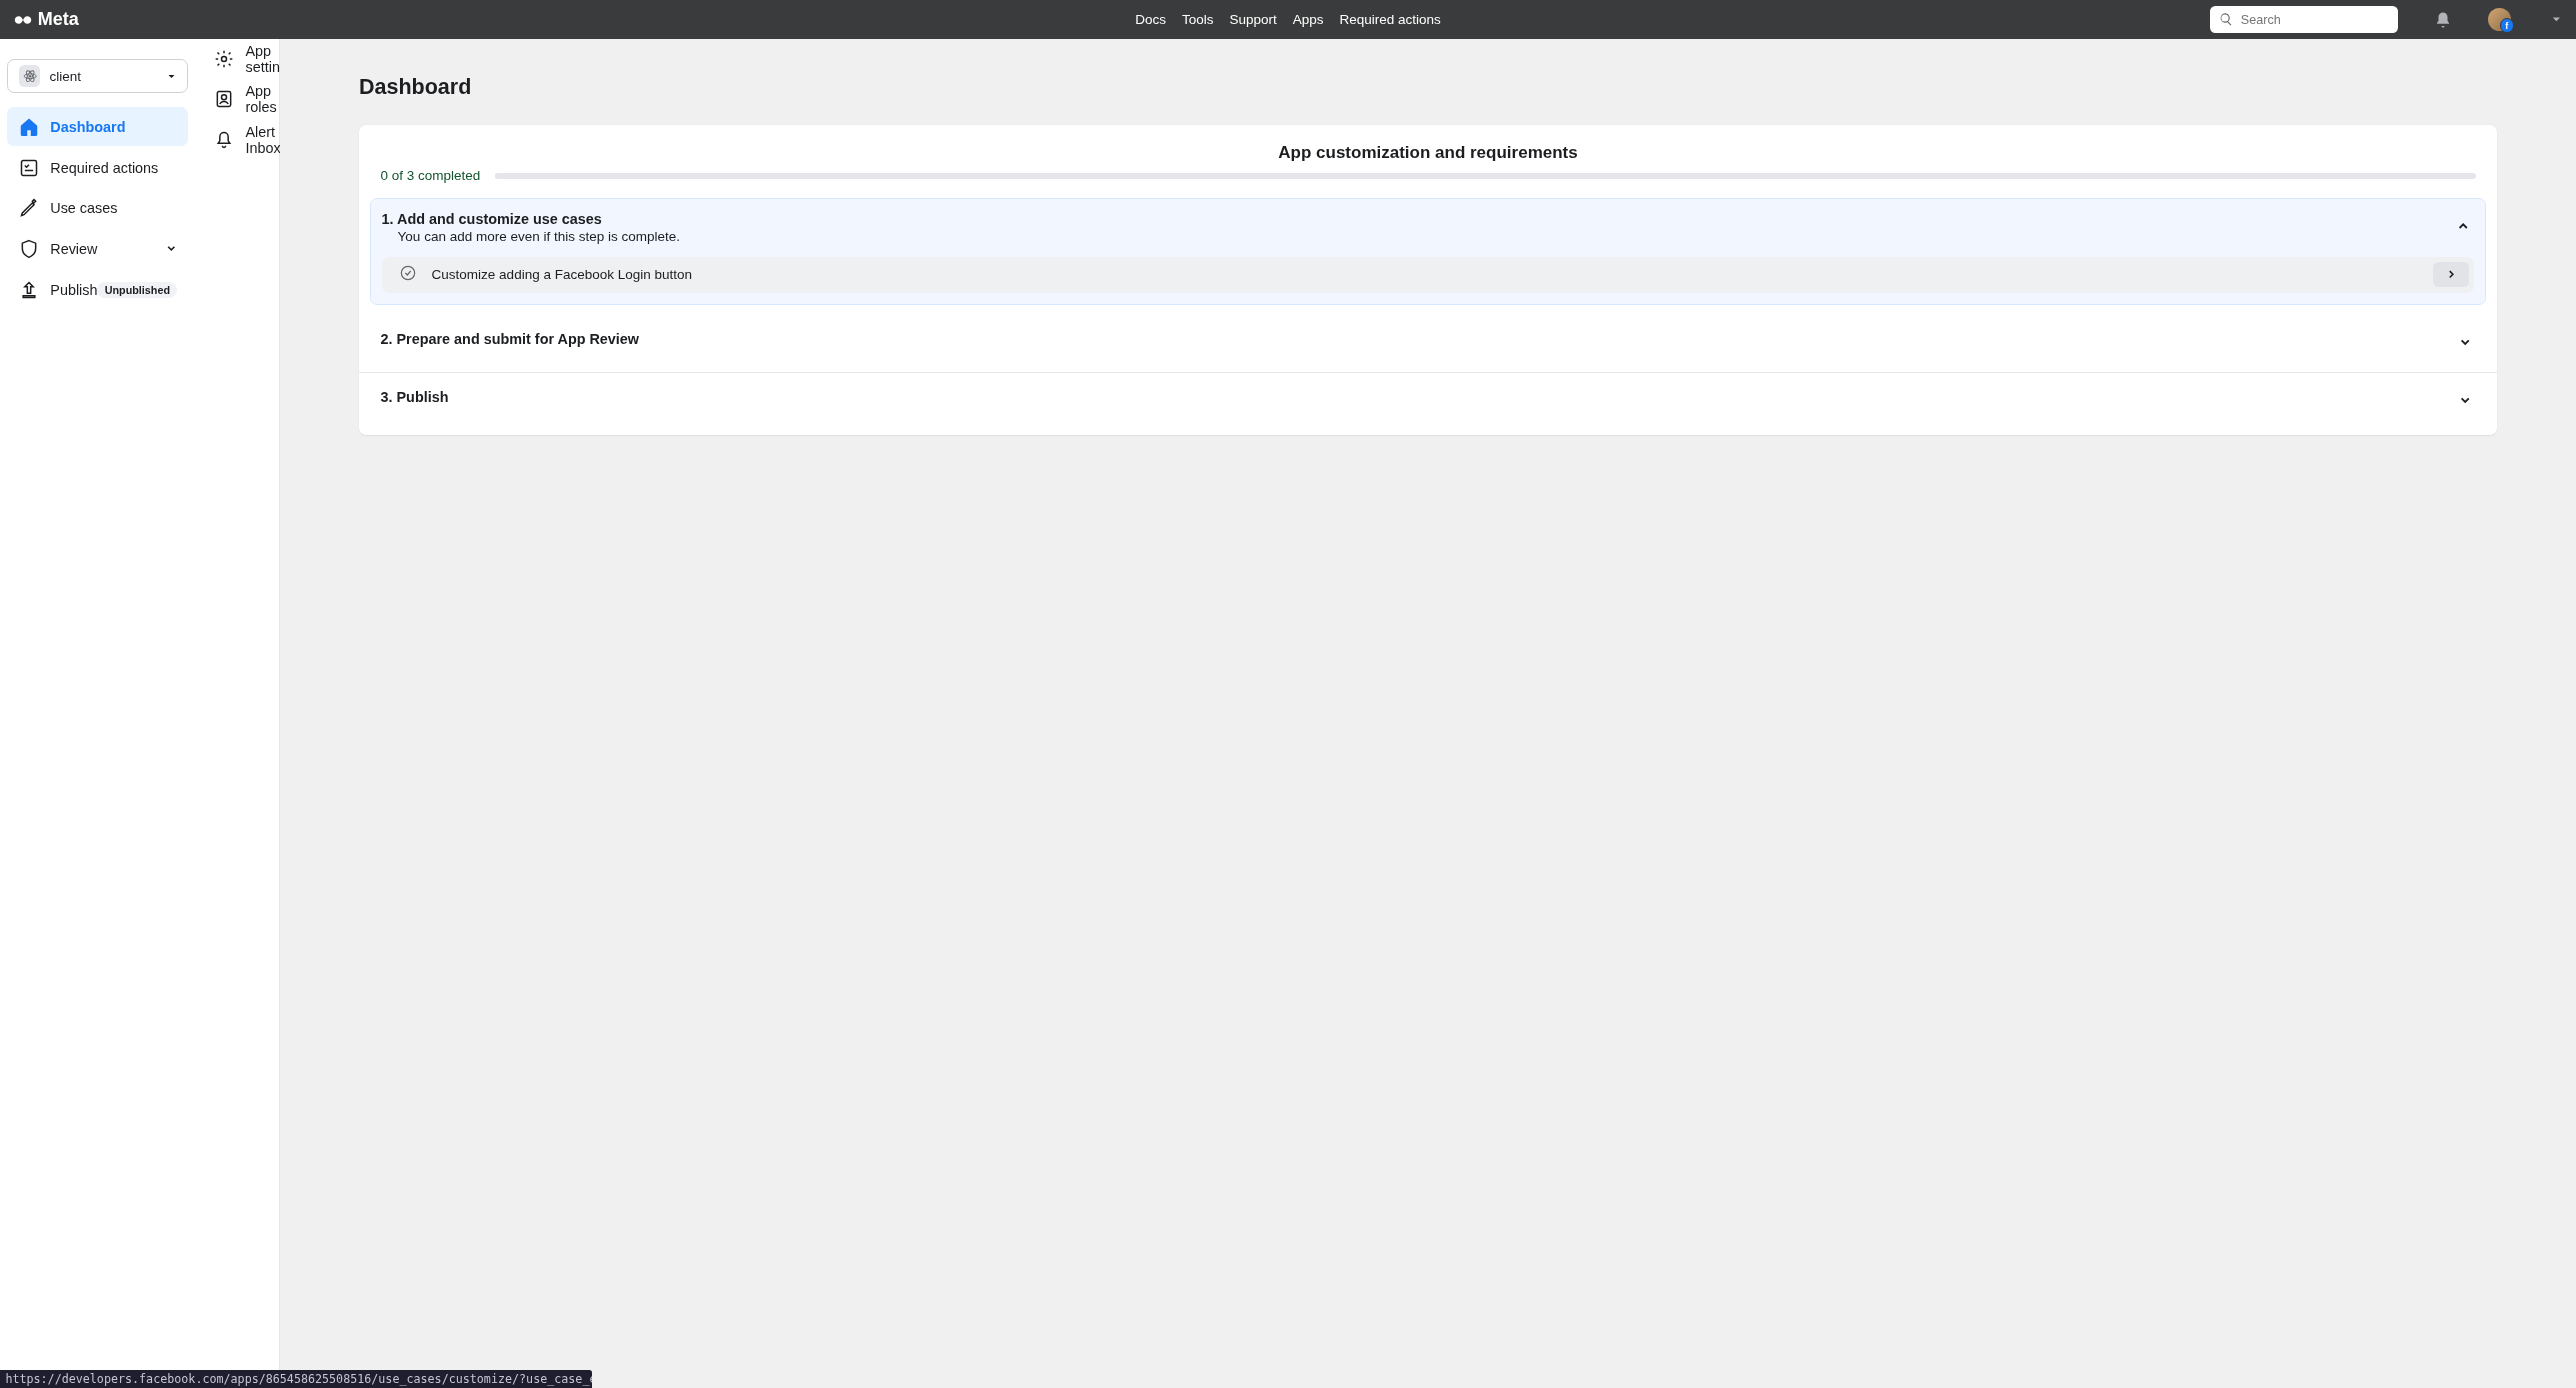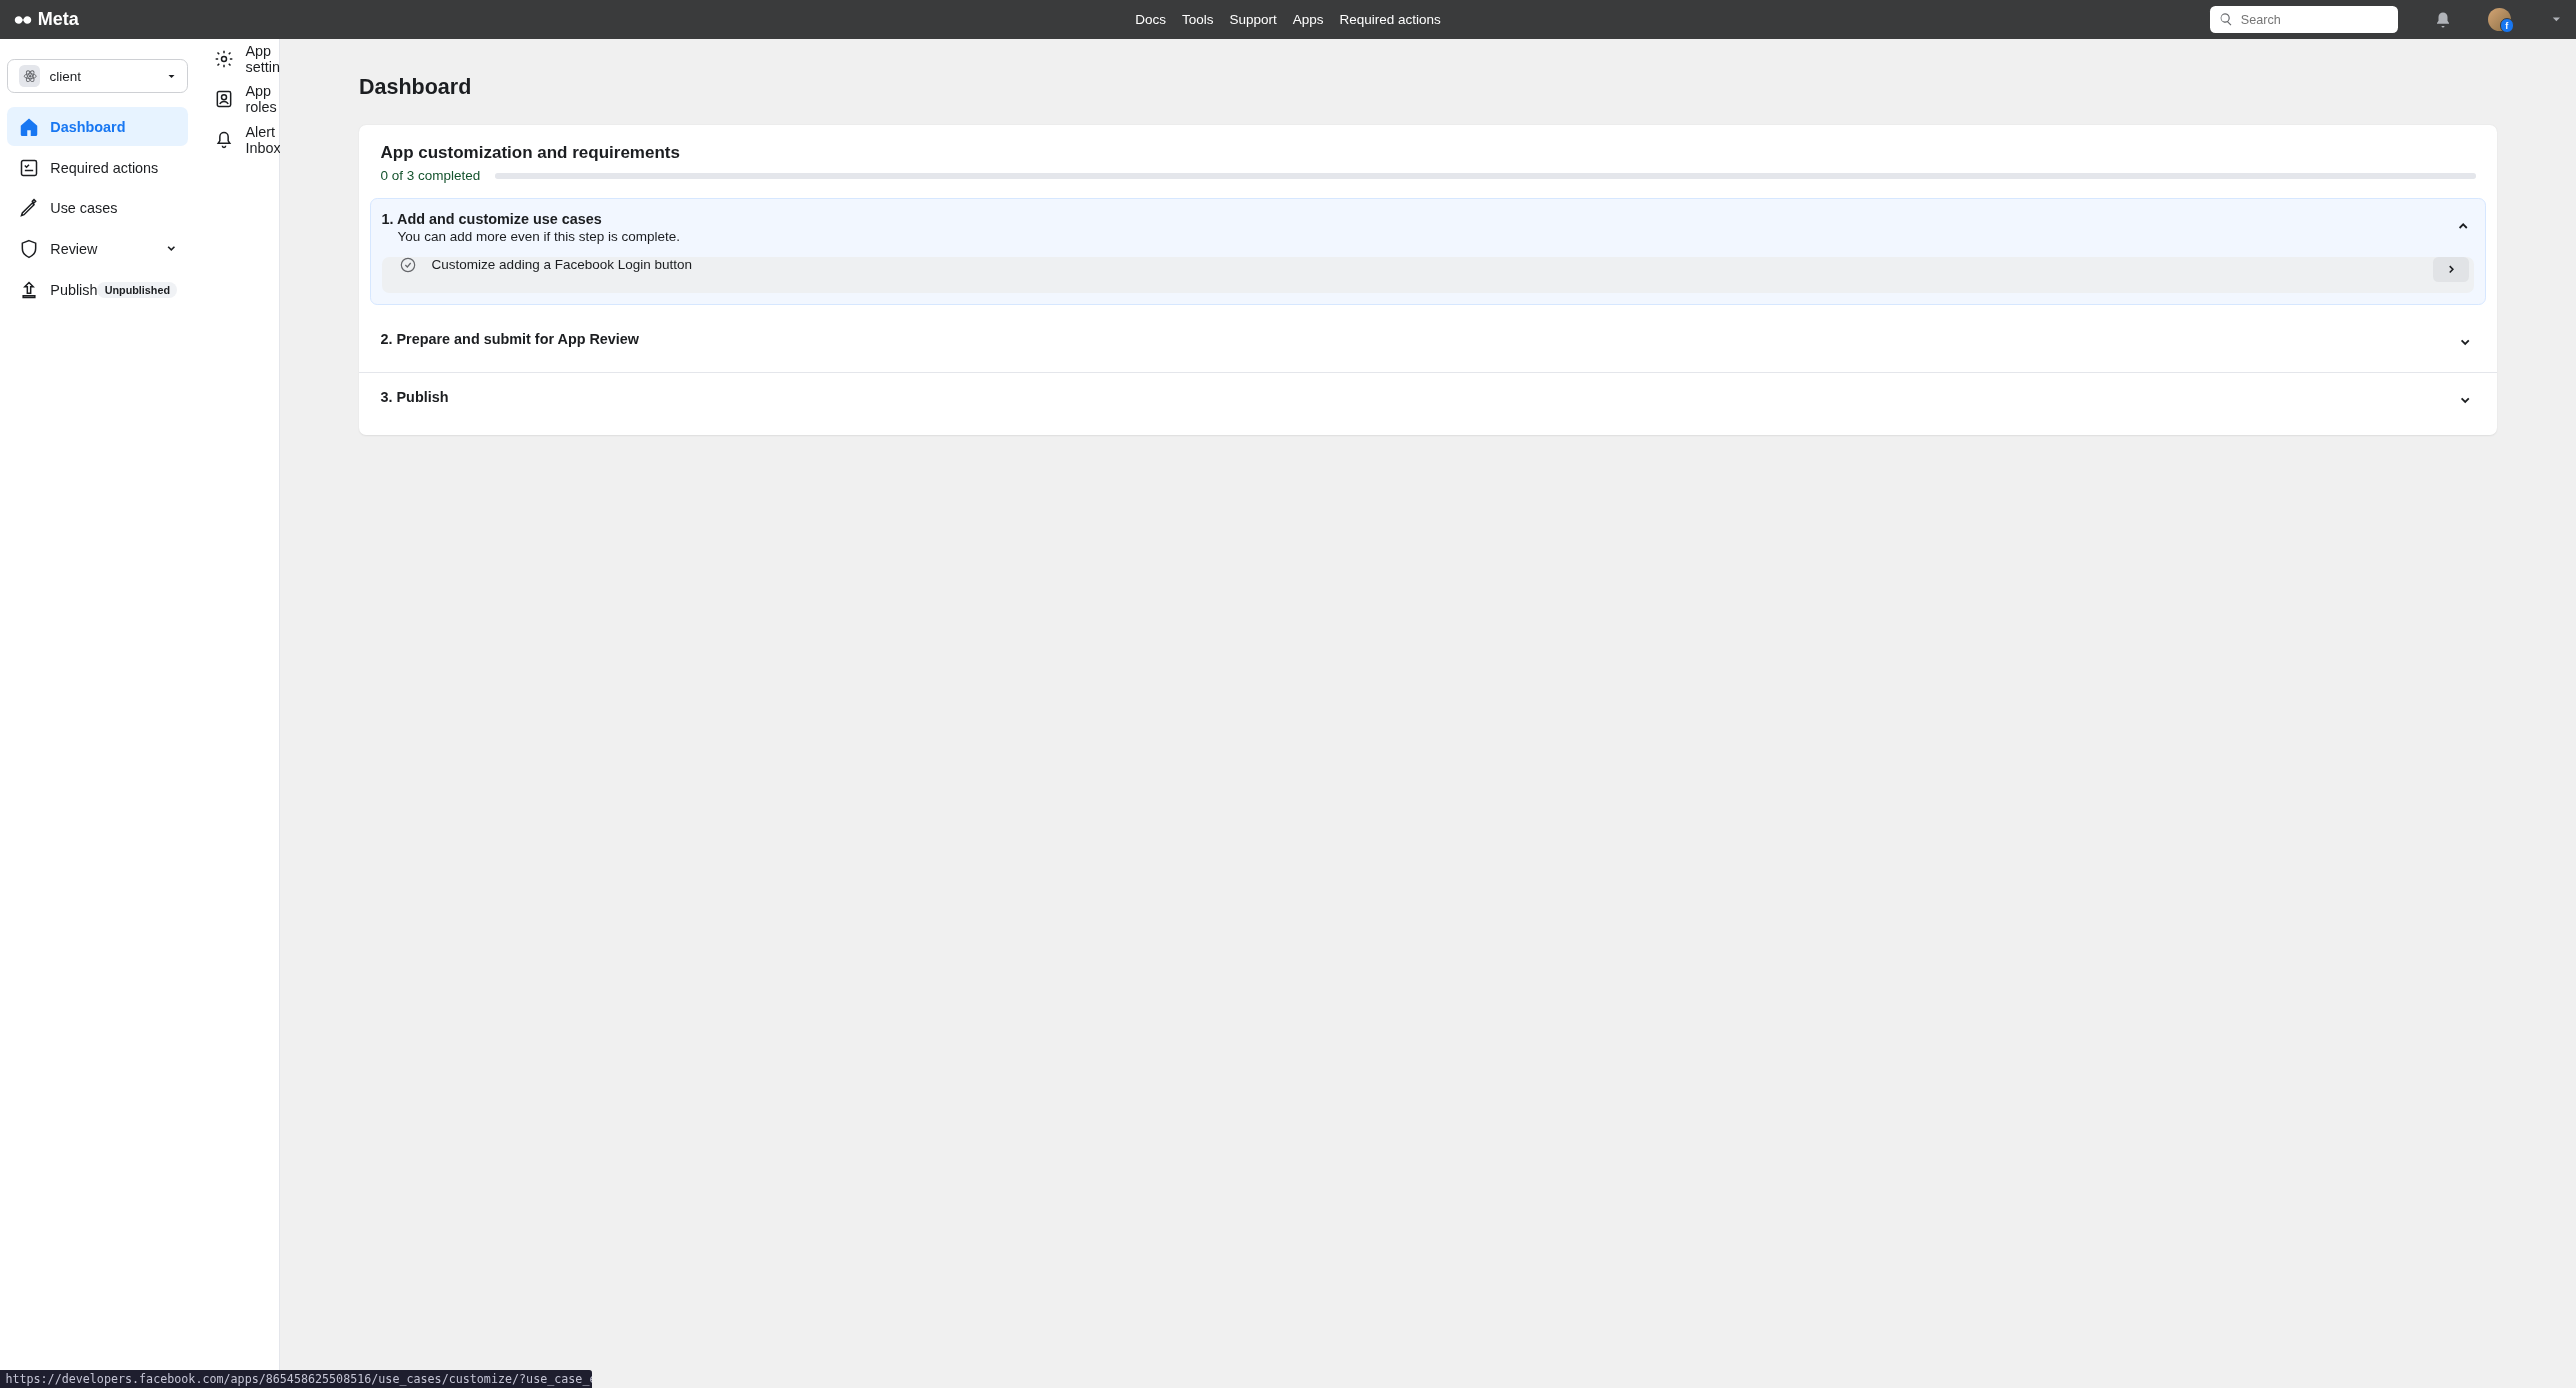--- a/index.html
+++ b/index.html
@@ -48,37 +48,37 @@
 .sidebar-bottom { padding:0 7.2px 0; }
 .sidebar-footer { border-top:0.9px solid #e4e6eb; height:54px; display:flex; align-items:center; padding:0 14.4px; gap:29px; }
 .footer-icon { cursor:pointer; }
 .footer-icon svg { width:20px; height:20px; fill:none; stroke:#1c1e21; stroke-width:1.8; }
 .footer-spacer { flex:1; }
 
 
 .main { flex:1; background:#f0f0f0; padding:36px 79px; overflow:auto; }
 .page-title { font-size:21.5px; font-weight:700; margin-bottom:25px; }
 .card { background:#fff; border-radius:7.2px; box-shadow:0 0.9px 1.8px rgba(0,0,0,0.08); padding:18px 0 5.4px; }
-.card-header { padding:0 21.5px 10.8px; }
+.card-header { padding:0 21.5px 10.8px;text-align:center; }
 .card-title { font-size:17px; font-weight:700; margin-bottom:5.4px; }
 .progress-row { display:flex; align-items:center; gap:14.4px; }
 .progress-text { font-size:13.5px; color:#14532d; }
 .progress-bar { flex:1; height:5.4px; background:#e4e6eb; border-radius:2.7px; }
 
 .step { padding:16px 21.5px; display:flex; align-items:flex-start; cursor:pointer; }
 .step + .step { border-top:0.9px solid #e4e6eb; }
 .step-expanded-wrap { margin:3.6px 10.8px 10.8px; border-radius:7.2px; background:#f2f7ff; border:0.9px solid #d6e7ff; padding:12.6px 10.8px 10.8px; }
 .step-expanded-wrap .step-head { display:flex; align-items:center; }
 .step-content { flex:1; }
 .step-title { font-size:14.4px; font-weight:700; margin-bottom:1.8px; }
 .step-desc { font-size:13.5px; color:#1c1e21; padding-left:16px; }
 .step-chev { padding:3.6px; }
 .step-chev svg { width:14.4px; height:14.4px; stroke:#1c1e21; stroke-width:2; fill:none; }
 
-.task-row { margin-top:12.6px; background:#eef0f2; border-radius:7.2px; height:36px; display:flex; padding:0 5.4px 0 18px; cursor:pointer; }
+.task-row { margin-top:12.6px; background:#eef0f2; border-radius:7.2px; height:36px; display:flex; align-items:center; padding:0 5.4px 0 18px; cursor:pointer; }
 .task-row .check { margin-right:16px; }
 .task-row .check svg { width:16px; height:16px; stroke:#65676b; stroke-width:1.8; fill:none; }
 .task-label { flex:1; font-size:13.5px; }
 .task-arrow { width:36px; height:25px; background:#e1e3e6; border-radius:5.4px; display:flex; align-items:center; justify-content:center; }
 .task-arrow svg { width:12.6px; height:12.6px; stroke:#1c1e21; stroke-width:2; fill:none; }
 
 
 .status-bar { position:fixed; bottom:0; left:0; background:#1e1e2e; color:#c5c5d5; font-size:11.7px; padding:1.8px 5.4px; border-top-right-radius:2.7px; font-family:monospace; max-width:592px; overflow:hidden; white-space:nowrap; }
 </style>
 </head>

